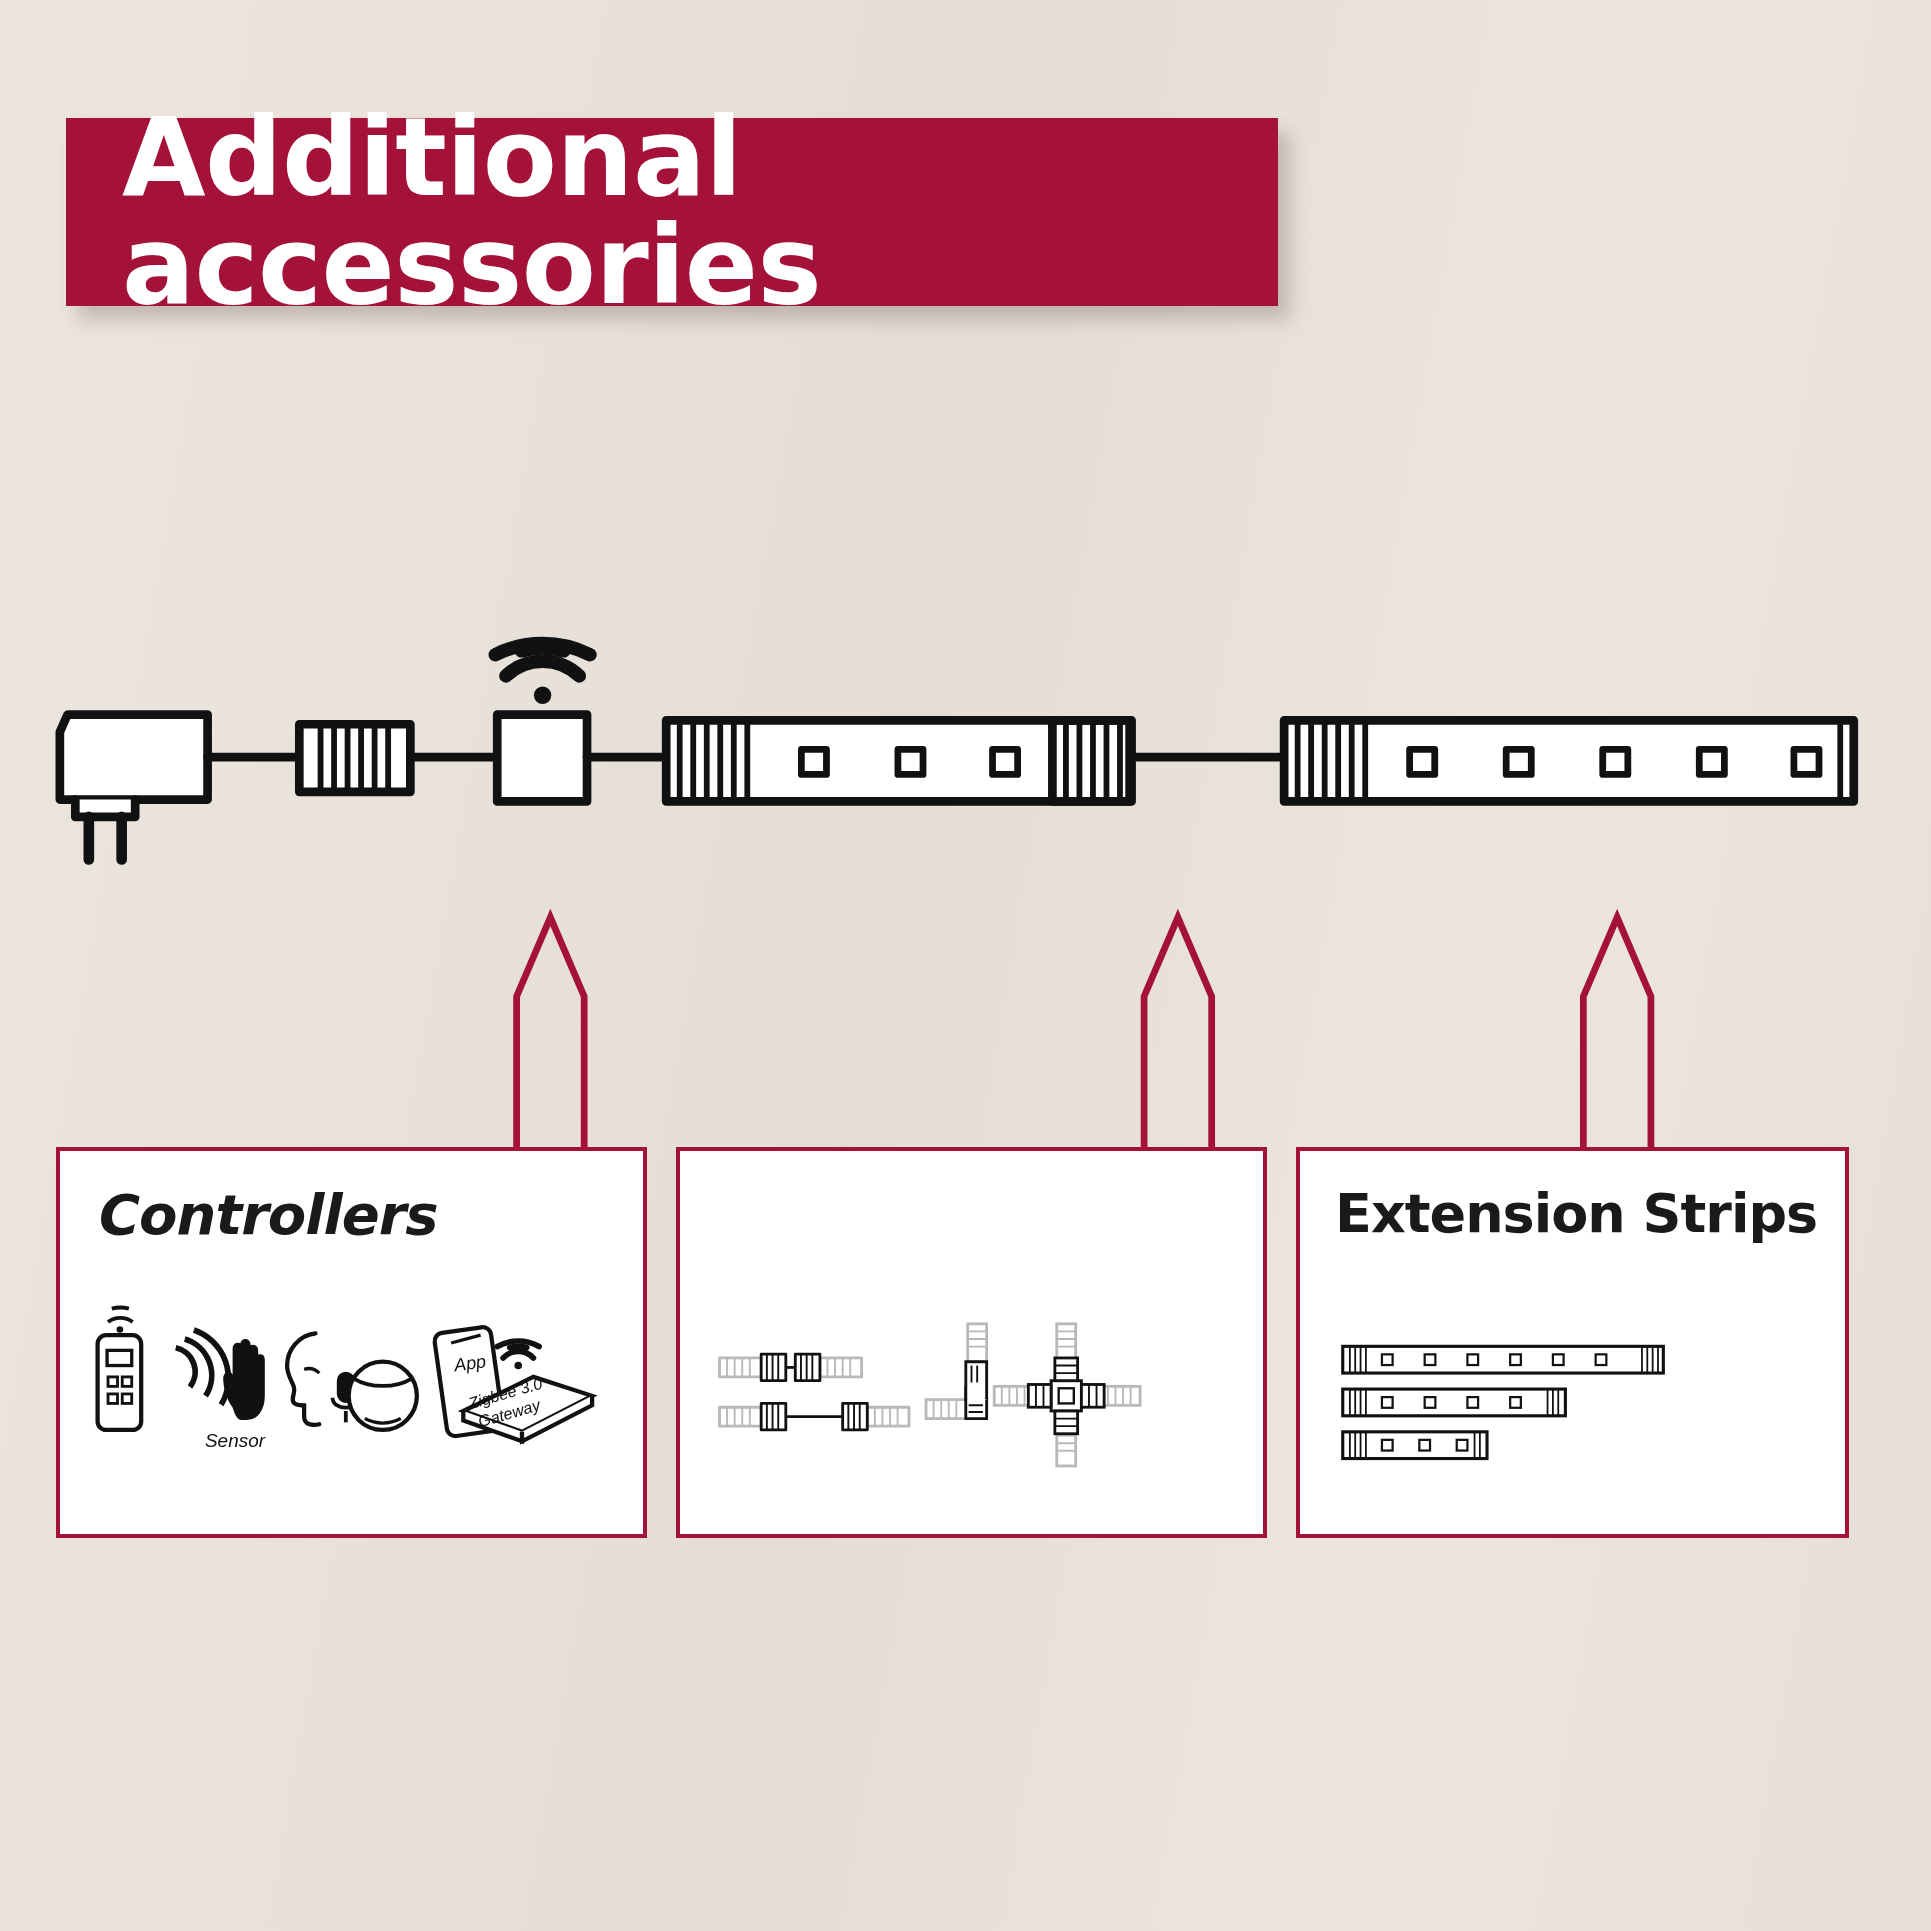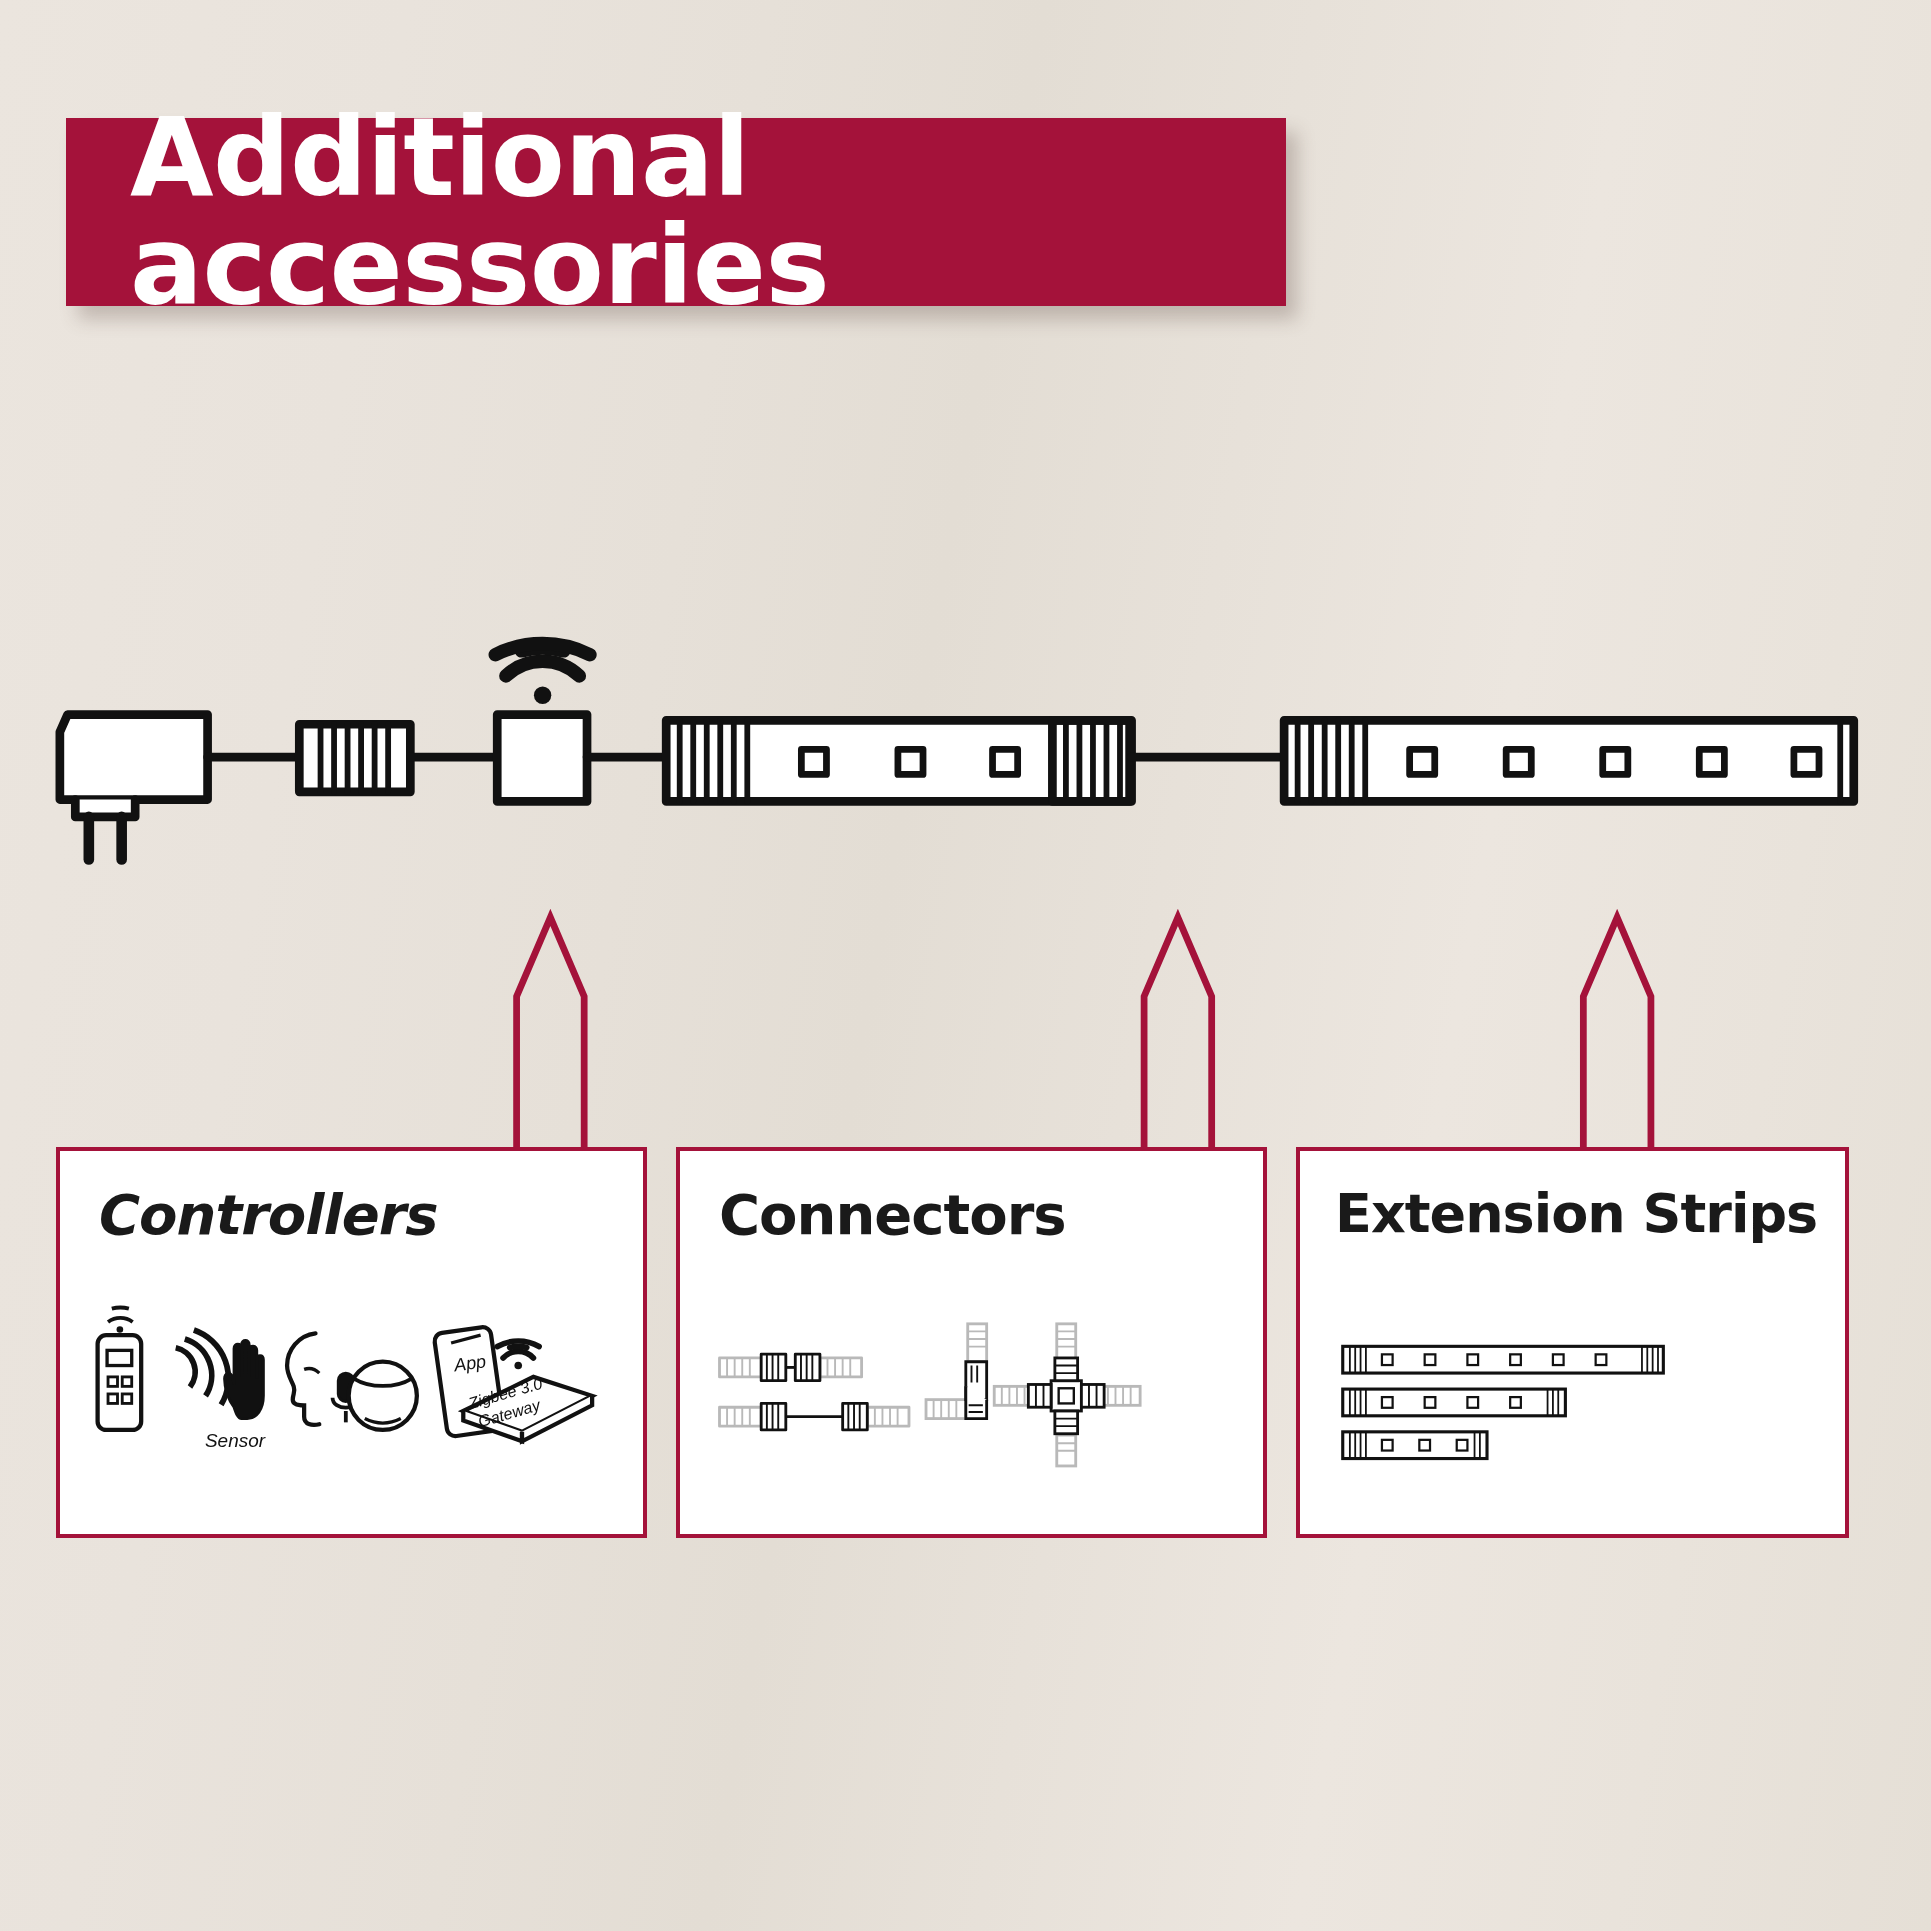--- a/index.html
+++ b/index.html
@@ -32,21 +32,20 @@
   #title-banner {
     position: absolute;
     left: 66px;
     top: 118px;
     width: 1212px;
     height: 188px;
     background: #a4123a;
     box-shadow: 11.6px 13.5px 17.4px rgba(90, 70, 60, 0.28);
     display: flex;
     align-items: center;
-    padding-left: 8px;
   }
   #title-text {
     color: #ffffff;
     font-size: 108px;
     font-weight: bold;
     letter-spacing: -0.5px;
     padding-left: 56px;
     line-height: 1;
     font-family: "DejaVu Sans", sans-serif;
   }
@@ -231,21 +230,20 @@
         <path d="M424 152 L498 116 L560 136 L486 174 Z"></path>
         <path d="M424 152 L424 162 L486 184 L486 174" fill="#ffffff"></path>
         <path d="M486 174 L486 184 L560 146 L560 136" fill="#ffffff"></path>
       </g>
       <text class="tiny-label" x="470" y="139" font-size="17" text-anchor="middle" fill="#111111" transform="rotate(-16 470 139)">Zigbee 3.0</text>
       <text class="tiny-label" x="474" y="160" font-size="17" text-anchor="middle" fill="#111111" transform="rotate(-16 474 160)">Gateway</text>
     </svg>
   </div>
 
   <div class="card" id="card-connectors">
-    <div class="card-title">Connectors</div>
     <svg class="card-art" viewBox="0 0 612 285">
 
       <g fill="none" stroke-linejoin="round">
 
         <g stroke="#b9b9b9" stroke-width="3">
           <rect x="40" y="96" width="44" height="20" fill="#ffffff"></rect>
           <path d="M48 96 L48 116 M56 96 L56 116 M64 96 L64 116 M72 96 L72 116" stroke-width="2"></path>
           <rect x="146" y="96" width="44" height="20" fill="#ffffff"></rect>
           <path d="M154 96 L154 116 M162 96 L162 116 M170 96 L170 116 M178 96 L178 116" stroke-width="2"></path>
         </g>

